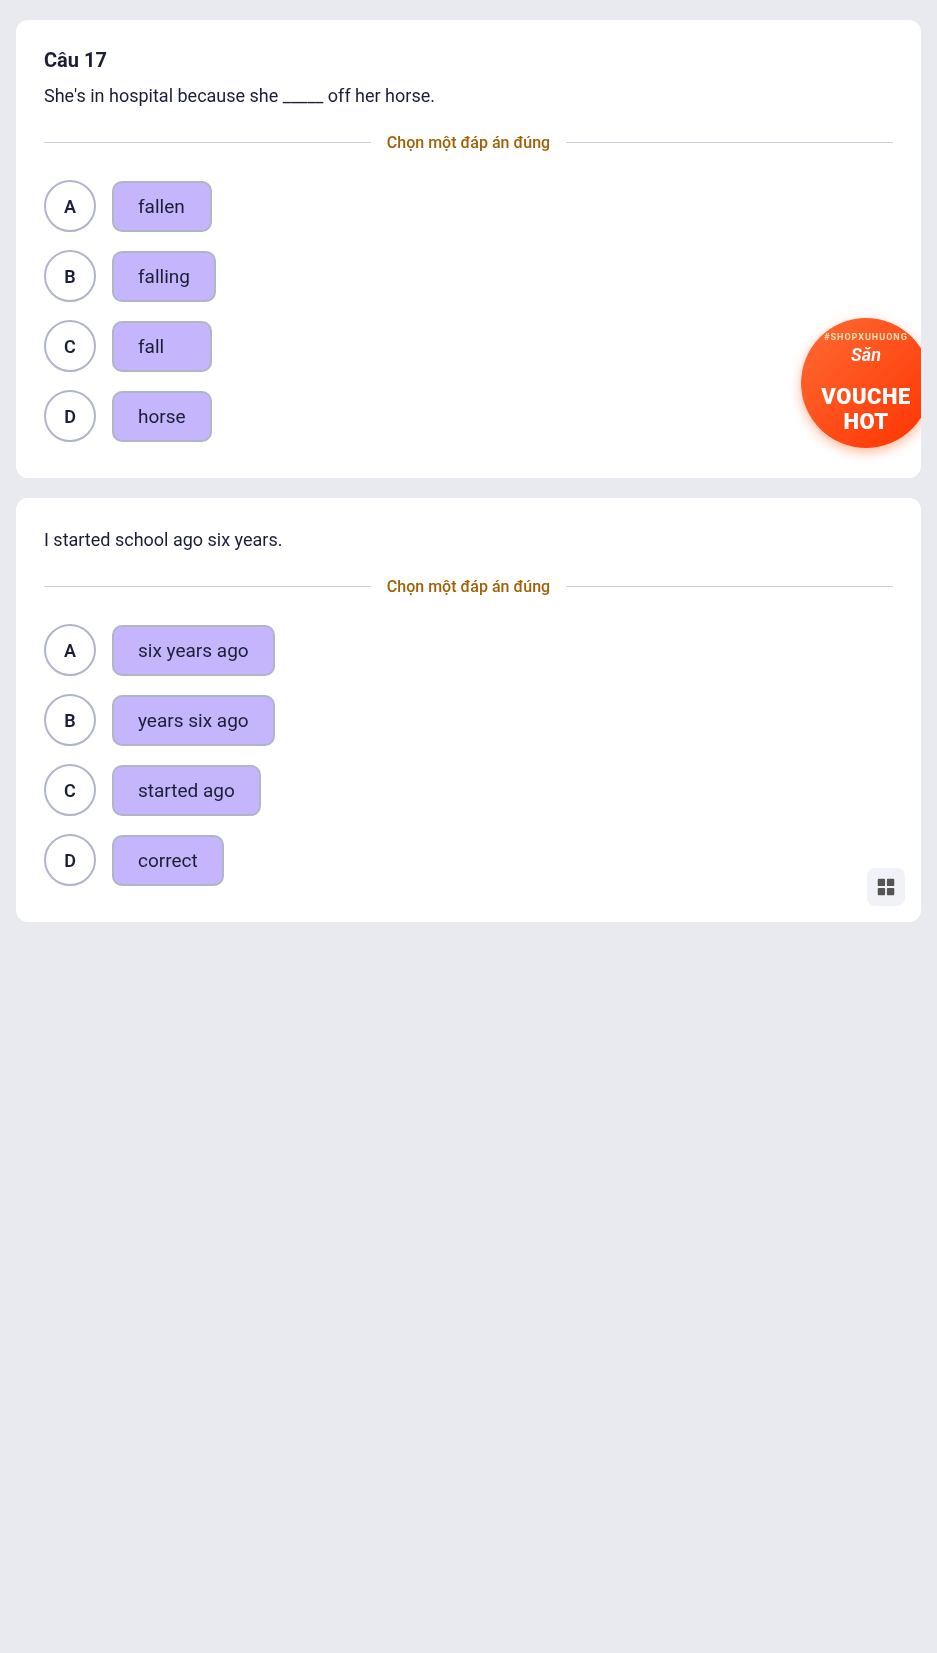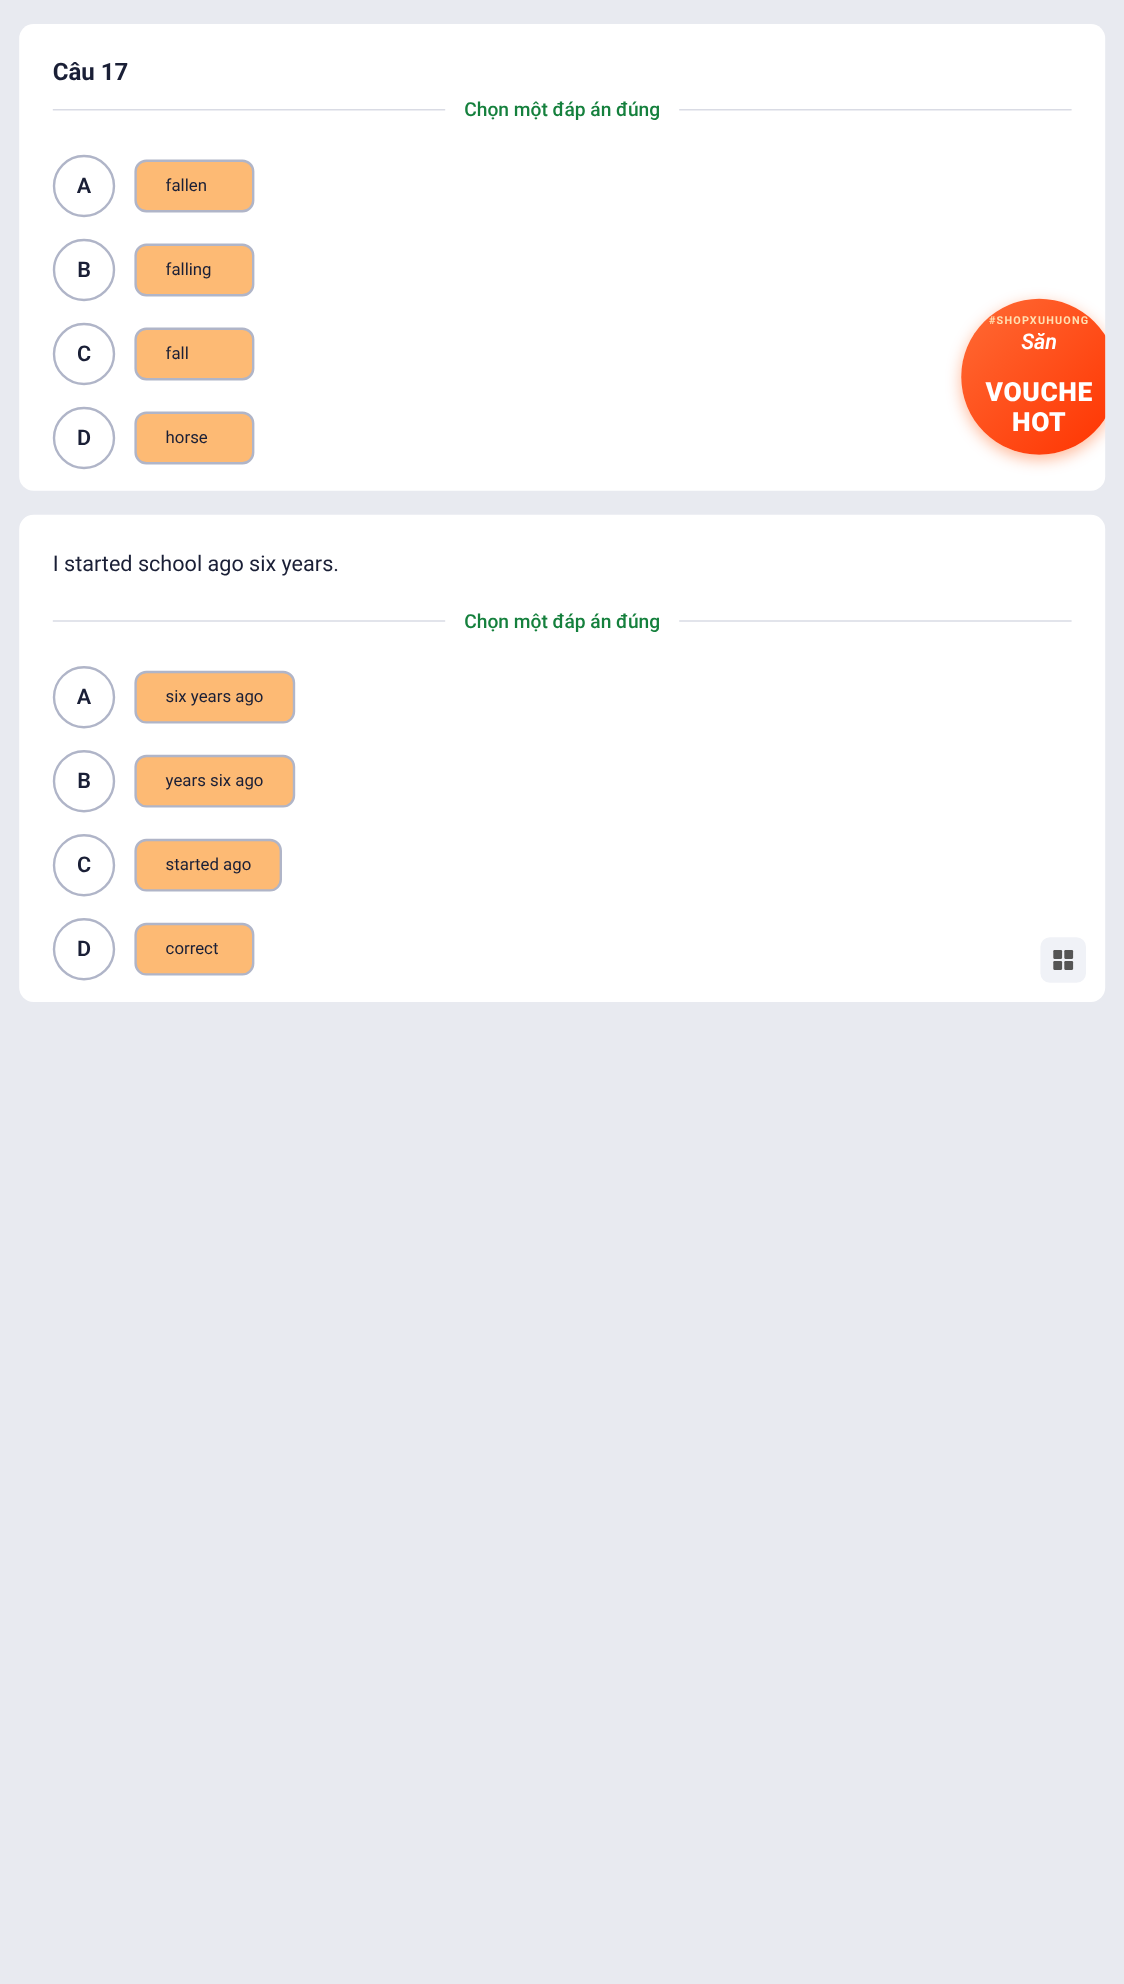--- a/index.html
+++ b/index.html
@@ -12,21 +12,21 @@
       background-color: #e8eaf0;
       font-family: -apple-system, BlinkMacSystemFont, 'Segoe UI', Roboto, sans-serif;
       width: 937px;
       min-height: 1653px;
       padding: 20px 16px;
     }
 
     .question-card {
       background: #ffffff;
       border-radius: 12px;
-      padding: 28px 28px 18px 28px;
+      padding: 28px 28px 36px 28px;
       margin-bottom: 20px;
       position: relative;
       overflow: hidden;
     }
 
     .question-number {
       font-size: 20px;
       font-weight: 700;
       color: #1a1f36;
       margin-bottom: 10px;
@@ -45,21 +45,21 @@
       margin-bottom: 28px;
     }
 
     .divider-line {
       flex: 1;
       height: 1px;
       background: #d0d3de;
     }
 
     .divider-label {
-      color: #15803d;
+      color: #a16207;
       font-size: 16px;
       font-weight: 500;
       margin: 0 16px;
       white-space: nowrap;
       text-align: center;
     }
 
     .options-list {
       display: flex;
       flex-direction: column;
@@ -85,23 +85,23 @@
       font-weight: 600;
       color: #1a1f36;
       flex-shrink: 0;
       background: #fff;
     }
 
     .option-box {
       border: 2px solid #b0b5c8;
       border-radius: 10px;
       padding: 12px 24px;
-      font-size: 14px;
-      color: #1a1f36;
-      background: #fdba74;
+      font-size: 19px;
+      color: #1a1f36;
+      background: #c4b5fd;
       min-width: 100px;
     }
 
     
     .voucher-badge {
       position: absolute;
       right: -10px;
       bottom: 30px;
       width: 130px;
       height: 130px;
@@ -155,20 +155,21 @@
     .grid-icon svg {
       width: 22px;
       height: 22px;
     }
   </style>
 </head>
 <body>
 
 <div class="question-card">
   <div class="question-number">Câu 17</div>
+  <div class="question-text">She's in hospital because she _____ off her horse.</div>
 
   <div class="divider-row">
     <div class="divider-line"></div>
     <span class="divider-label">Chọn một đáp án đúng</span>
     <div class="divider-line"></div>
   </div>
 
   <div class="options-list">
 
     <div class="option-row">

